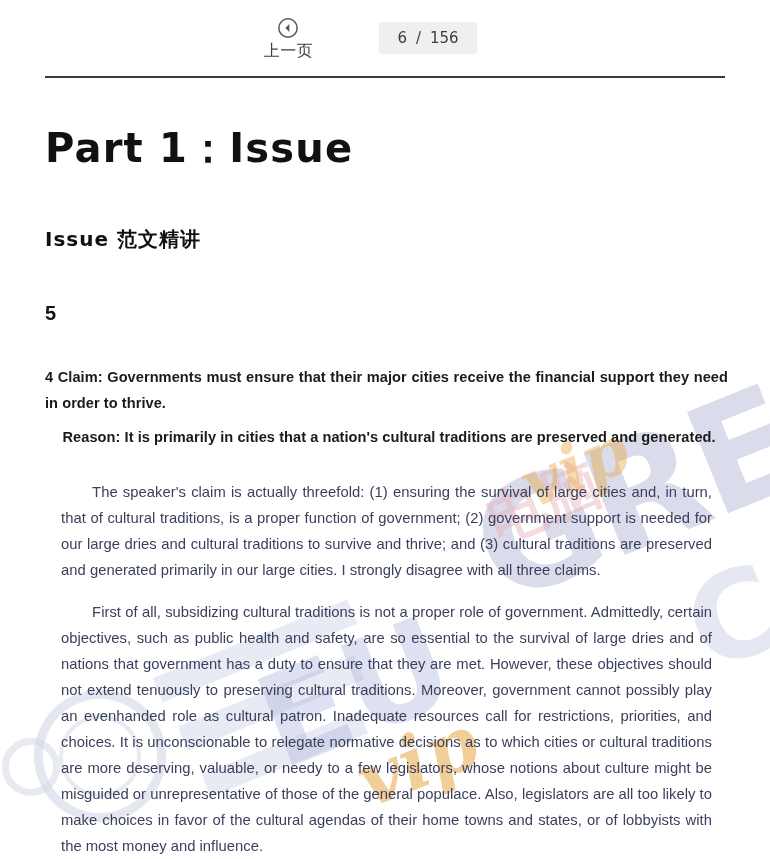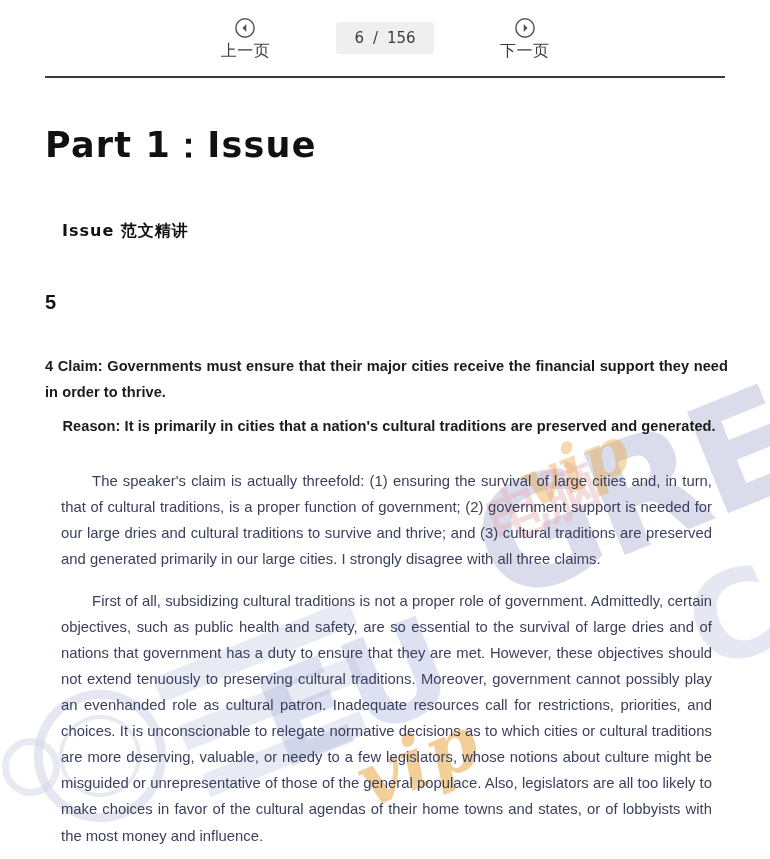--- a/index.html
+++ b/index.html
@@ -83,34 +83,34 @@
     height: 781px;
     overflow: hidden;
   }
   .content {
     position: relative;
     z-index: 2;
   }
 
   h1.doc-title {
     font-family: "DejaVu Sans", "Liberation Sans", sans-serif;
-    font-size: 35px;
+    font-size: 40px;
     font-weight: bold;
     letter-spacing: 1.2px;
     color: #111111;
     margin: 46px 0 0 0;
     line-height: 1.2;
   }
   h2.doc-subtitle {
     font-family: "DejaVu Sans", "Liberation Sans", sans-serif;
-    font-size: 16px;
+    font-size: 20px;
     font-weight: bold;
     letter-spacing: 1px;
     color: #111111;
-    margin: 55px 0 0 17px;
+    margin: 55px 0 0 0;
     line-height: 1.2;
   }
   h3.doc-number {
     font-family: "Liberation Sans", sans-serif;
     font-size: 20px;
     font-weight: bold;
     color: #111111;
     margin: 50px 0 0 0;
     line-height: 1.2;
   }
@@ -259,29 +259,20 @@
     </span>
     <span class="nav-label">上一页</span>
   </div>
 
   <div class="page-indicator">
     <span class="pg-cur" title="6">6</span>
     <span class="pg-sep">/</span>
     <span class="pg-total">156</span>
   </div>
 
-  <div class="nav-btn">
-    <span class="circ-icon">
-      <svg viewBox="0 0 24 24" width="22" height="22" fill="none" xmlns="http://www.w3.org/2000/svg">
-        <circle cx="12" cy="12" r="10" stroke="#555555" stroke-width="1.6"></circle>
-        <path d="M10.6 7.6 L14.8 12 L10.6 16.4 Z" fill="#555555"></path>
-      </svg>
-    </span>
-    <span class="nav-label">下一页</span>
-  </div>
 
 </div>
 
 <div class="divider"></div>
 
 <div class="page">
 
   <div class="wm-layer">
     <div class="wm-seal"></div>
     <div class="wm-seal2"></div>

